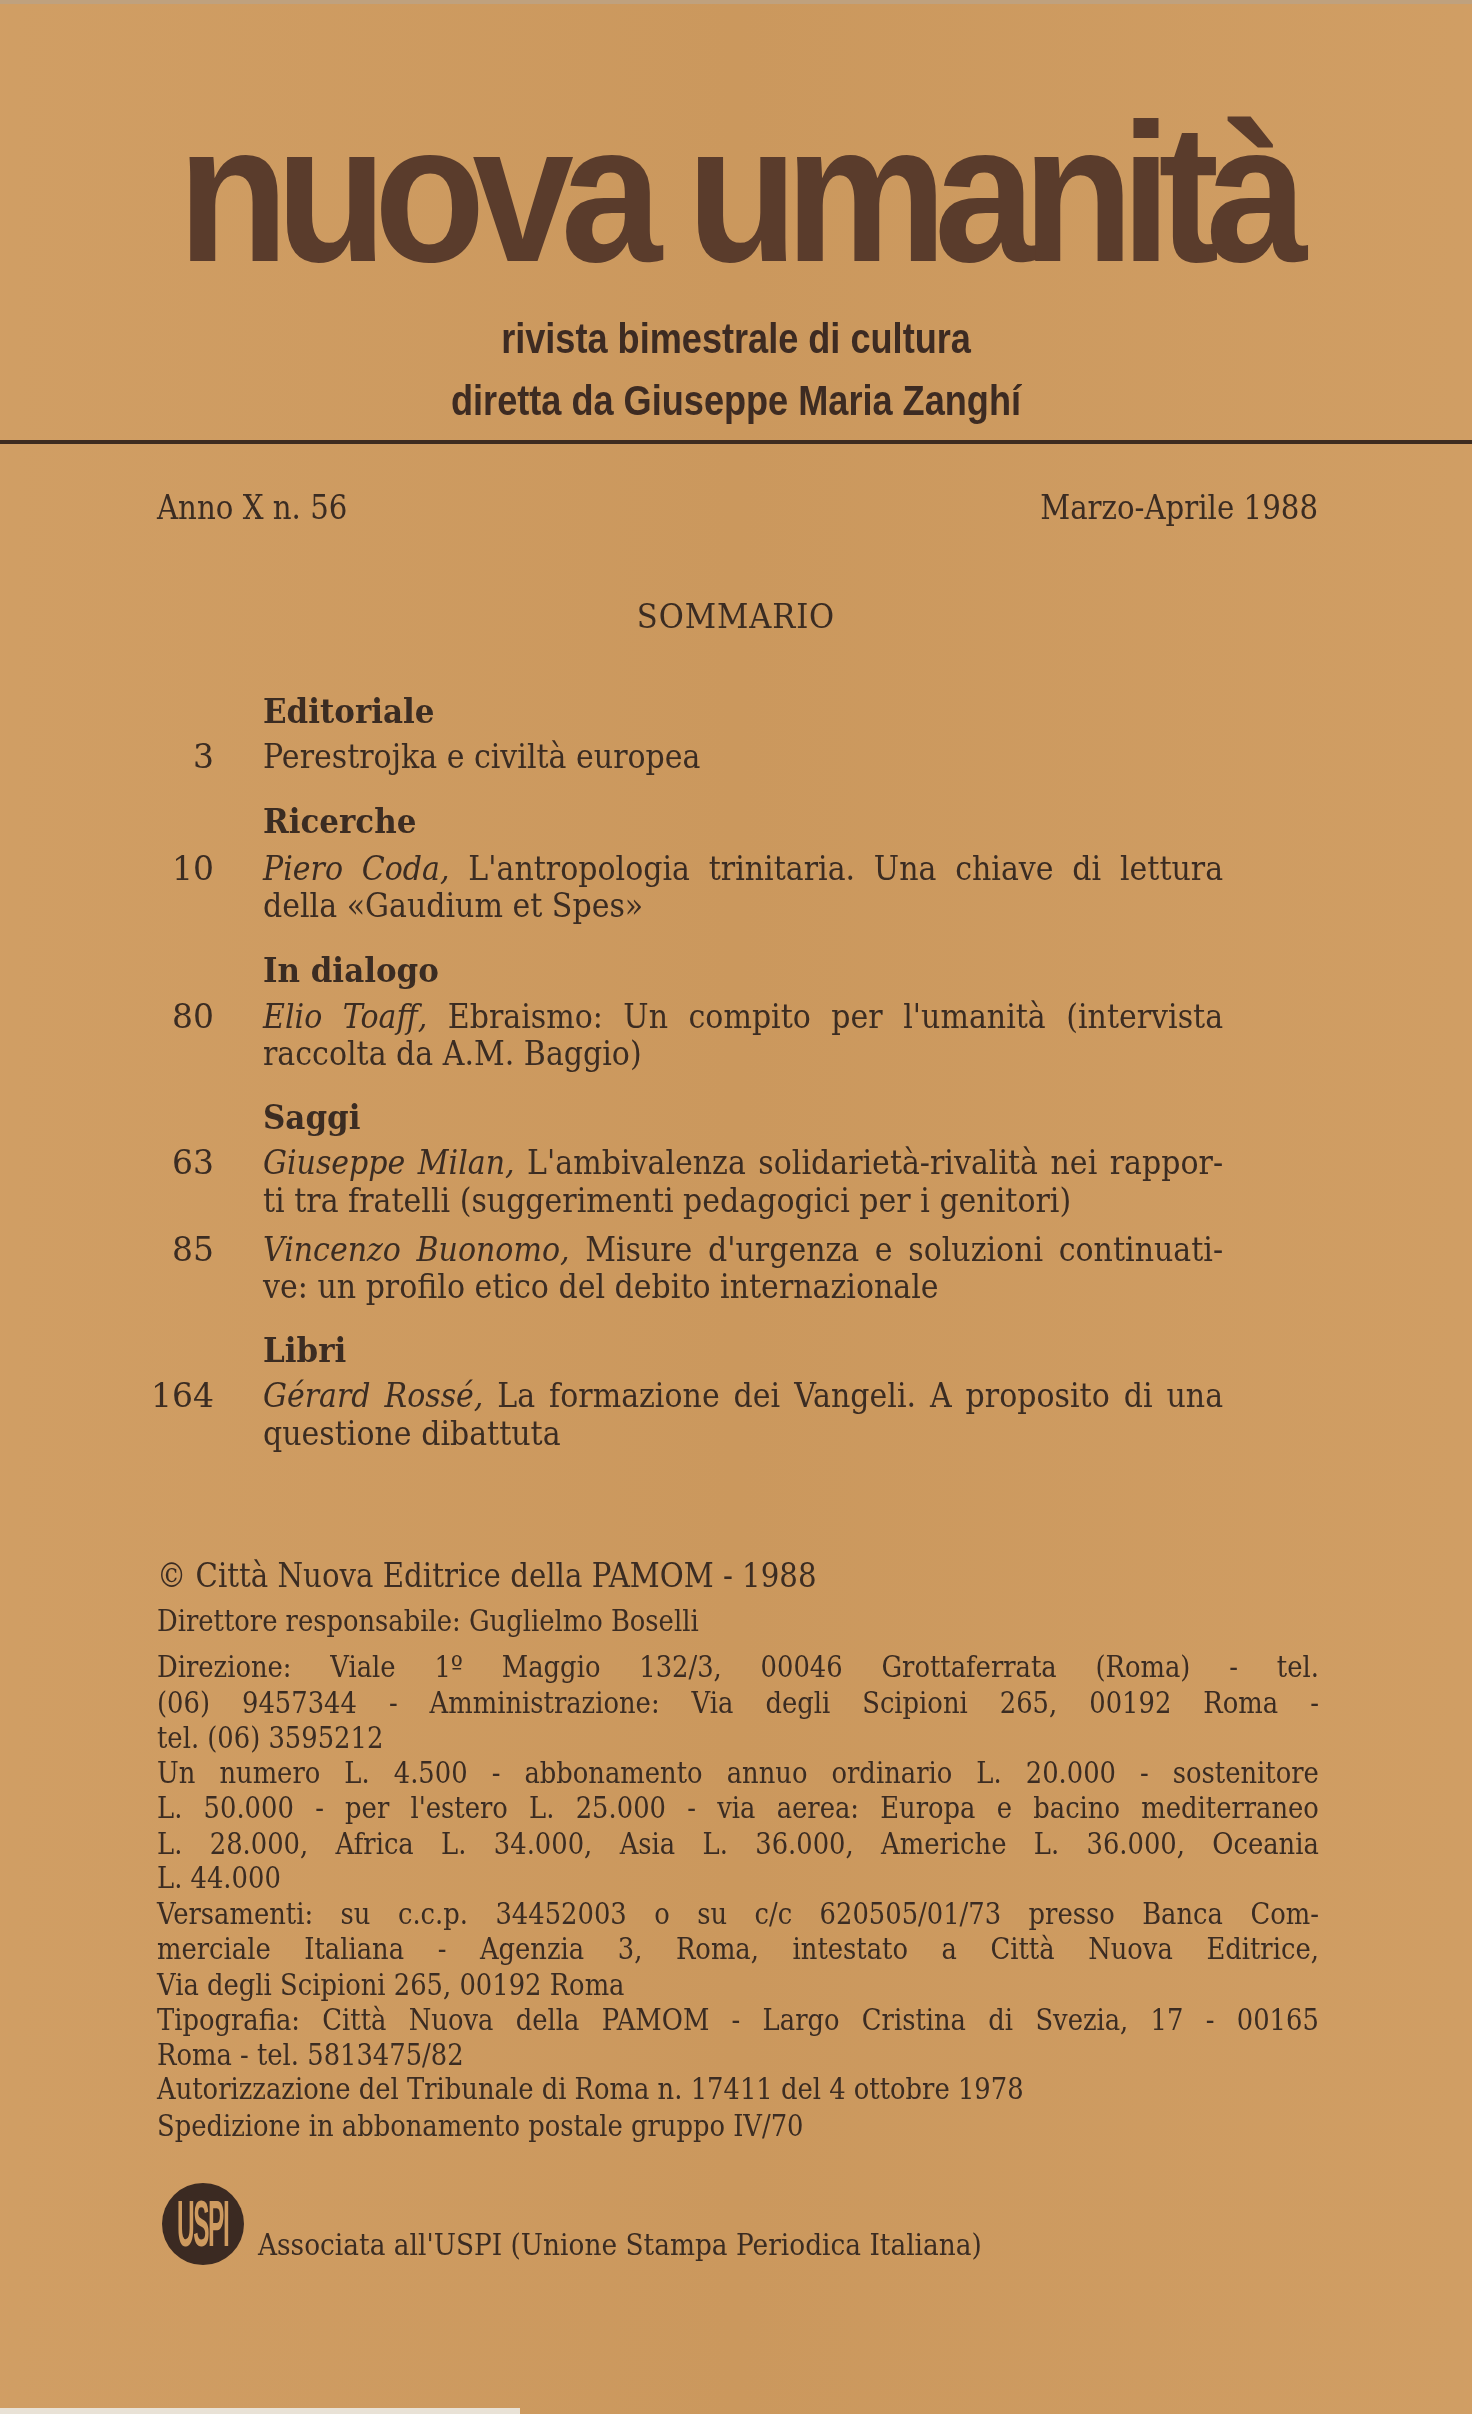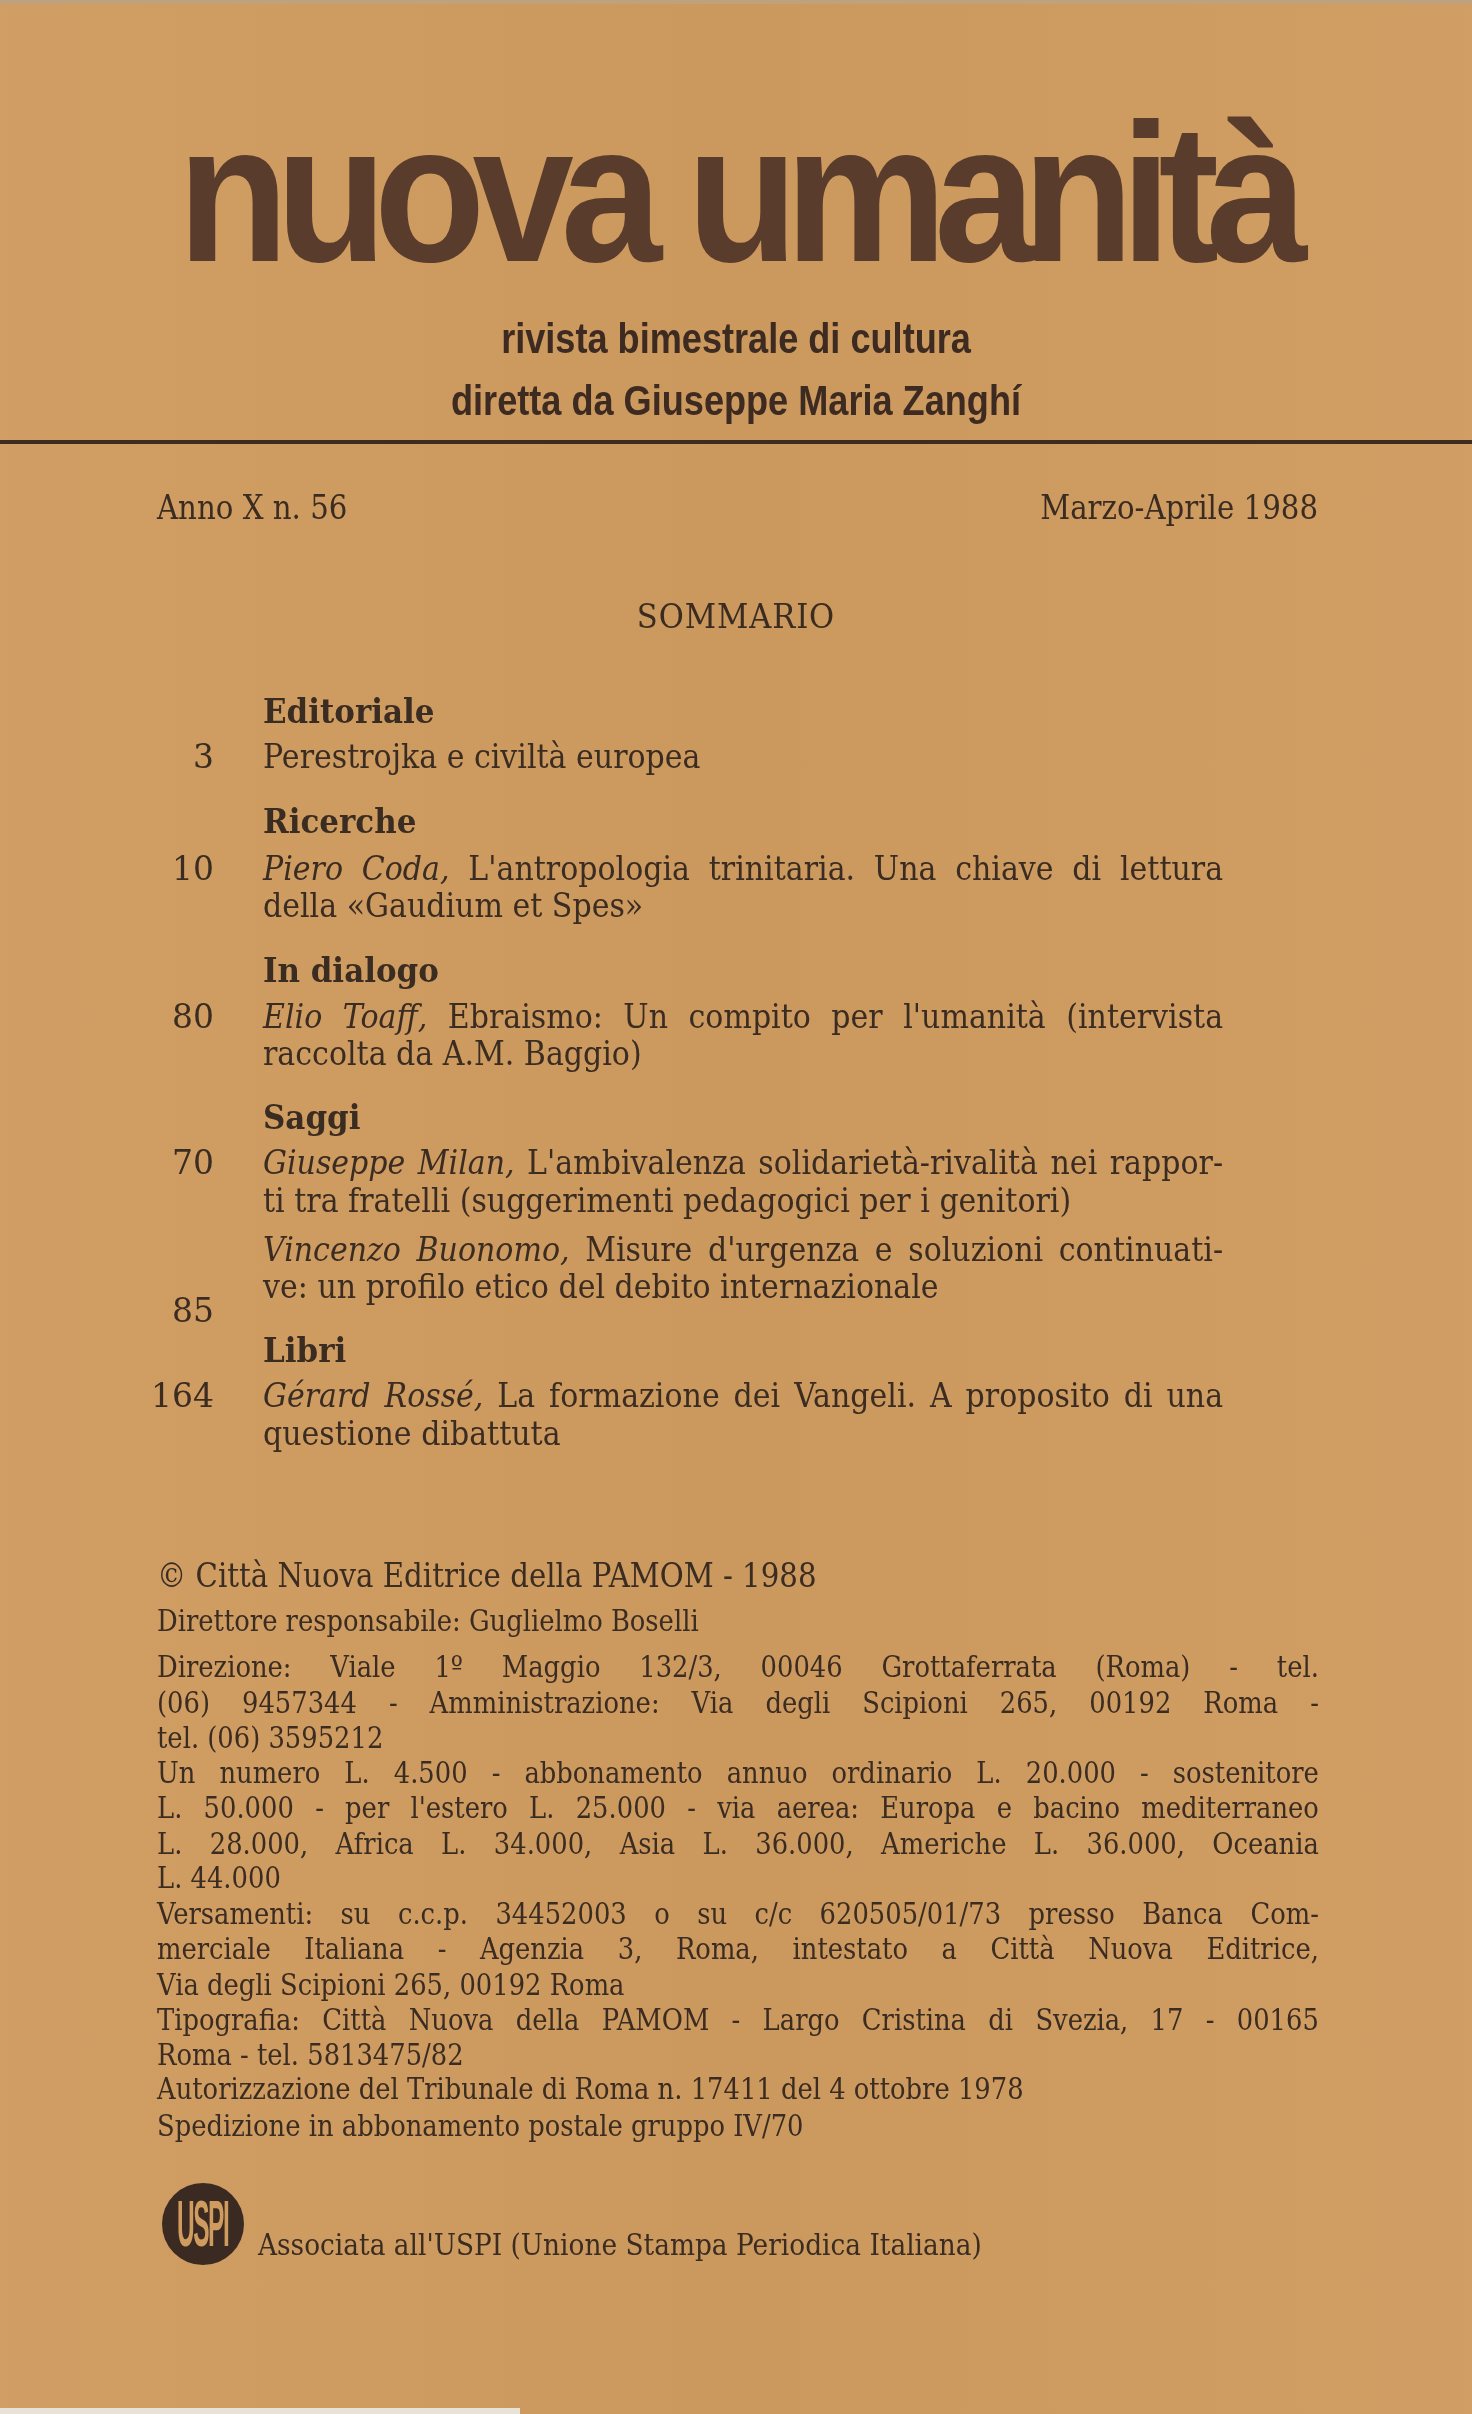--- a/index.html
+++ b/index.html
@@ -95,24 +95,24 @@
   <div class="toc-page" style="top:852px">10</div>
   <div class="toc-line justify" style="top:852px"><span class="author">Piero Coda,</span><span> L'antropologia trinitaria. Una chiave di lettura</span></div>
   <div class="toc-line" style="top:889px">della «Gaudium et Spes»</div>
 
   <div class="toc-line toc-head" style="top:953px">In dialogo</div>
   <div class="toc-page" style="top:1000px">80</div>
   <div class="toc-line justify" style="top:1000px"><span class="author">Elio Toaff,</span><span> Ebraismo: Un compito per l'umanità (intervista</span></div>
   <div class="toc-line" style="top:1037px">raccolta da A.M. Baggio)</div>
 
   <div class="toc-line toc-head" style="top:1100px">Saggi</div>
-  <div class="toc-page" style="top:1146px">70</div>
+  <div class="toc-page" style="top:1146px">63</div>
   <div class="toc-line justify" style="top:1146px"><span class="author">Giuseppe Milan,</span><span> L'ambivalenza solidarietà-rivalità nei rappor-</span></div>
   <div class="toc-line" style="top:1184px">ti tra fratelli (suggerimenti pedagogici per i genitori)</div>
-  <div class="toc-page" style="top:1294px">85</div>
+  <div class="toc-page" style="top:1233px">85</div>
   <div class="toc-line justify" style="top:1233px"><span class="author">Vincenzo Buonomo,</span><span> Misure d'urgenza e soluzioni continuati-</span></div>
   <div class="toc-line" style="top:1270px">ve: un profilo etico del debito internazionale</div>
 
   <div class="toc-line toc-head" style="top:1333px">Libri</div>
   <div class="toc-page" style="top:1379px">164</div>
   <div class="toc-line justify" style="top:1379px"><span class="author">Gérard Rossé,</span><span> La formazione dei Vangeli. A proposito di una</span></div>
   <div class="toc-line" style="top:1417px">questione dibattuta</div>
 </div>
 
 <div class="colophon">

